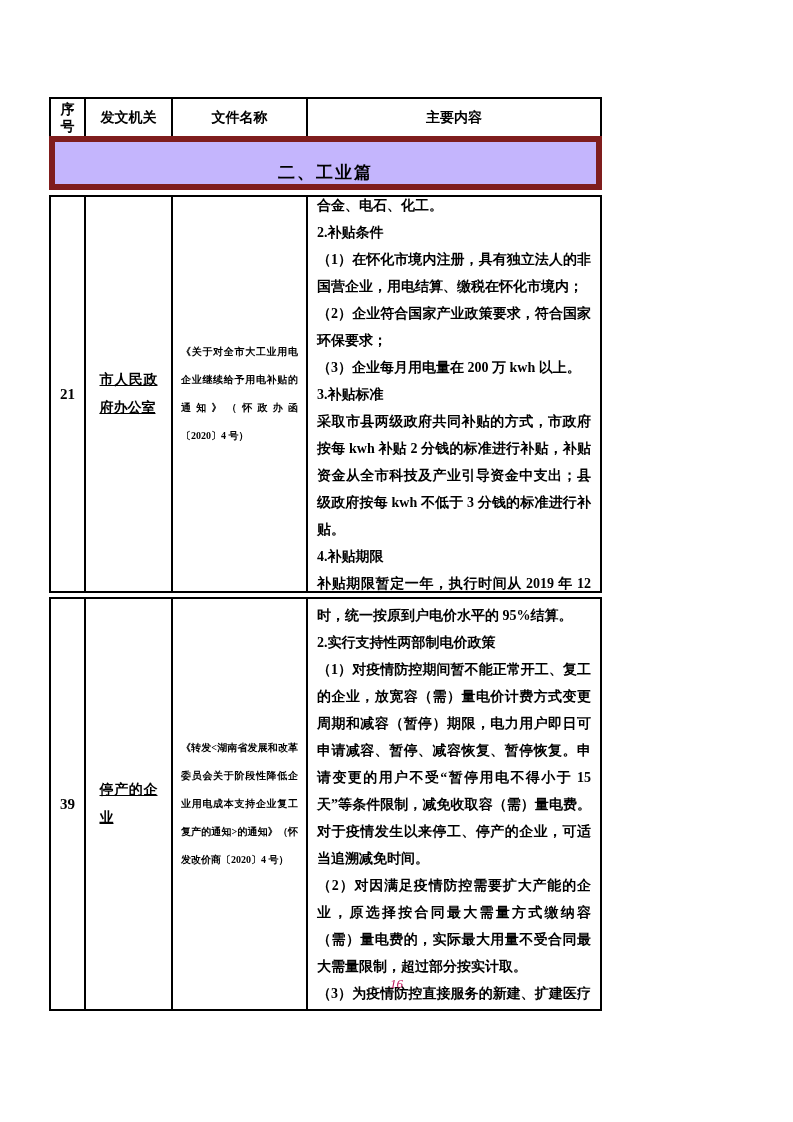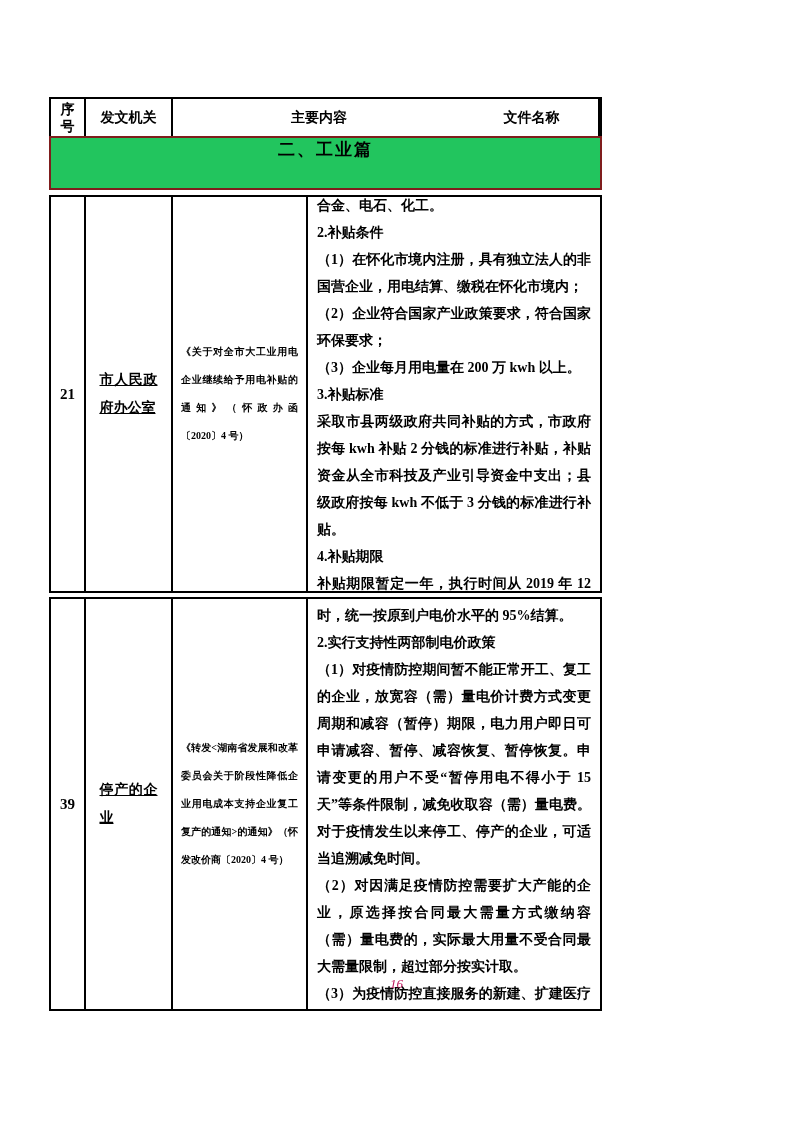--- a/index.html
+++ b/index.html
@@ -23,25 +23,25 @@
   .col2 { width:87px;align-items:center; }
   .col3 { width:135px; }
   .col4 { flex:1; }
 
   .hdr-row { height:41px; }
   .hdr-cell { font-weight:bold; font-size:14px; line-height:17px; text-align:center; }
   .seq-hdr-text { width:17px; text-align:center; }
 
   .section-row {
     box-sizing:border-box;
-    border:2px solid #7f1d1d; margin-top:-2px;
+    border:6px solid #7f1d1d; margin-top:-2px;
     height:54px;
-    display:flex; align-items:flex-start; justify-content:center;
+    display:flex; align-items:flex-end; justify-content:center;
     font-weight:bold; font-size:17px; letter-spacing:2px;
-    background:#22c55e;
+    background:#c4b5fd;
   }
 
   .row21 { height:398px; margin-top:5px; }
   .row22 { height:414px; margin-top:4px; }
 
   .seq-text { font-size:15px; font-weight:bold;font-family:Liberation Serif, serif; }
 
   .agency-text {
     width:58px; font-size:14px; font-weight:bold; line-height:28px;
     text-align:justify; text-align-last:left;text-decoration:underline;
@@ -67,25 +67,25 @@
 <div class="sheet">
   <div class="tbl">
 
     <div class="trow hdr-row">
       <div class="c sep col1 hdr-cell">
         <div class="seq-hdr-text">序号</div>
       </div>
       <div class="c sep col2 hdr-cell">
         <span>发文机关</span>
       </div>
+      <div class="c sep col3 hdr-cell">
+        <span>文件名称</span>
+      </div>
       <div class="c col4 hdr-cell">
         <span>主要内容</span>
-      </div>
-      <div class="c sep col3 hdr-cell">
-        <span>文件名称</span>
       </div>
     </div>
 
     <div class="section-row">
       <span>二、工业篇</span>
     </div>
 
     <div class="trow row21">
       <div class="c sep col1">
         <span class="seq-text">21</span>

